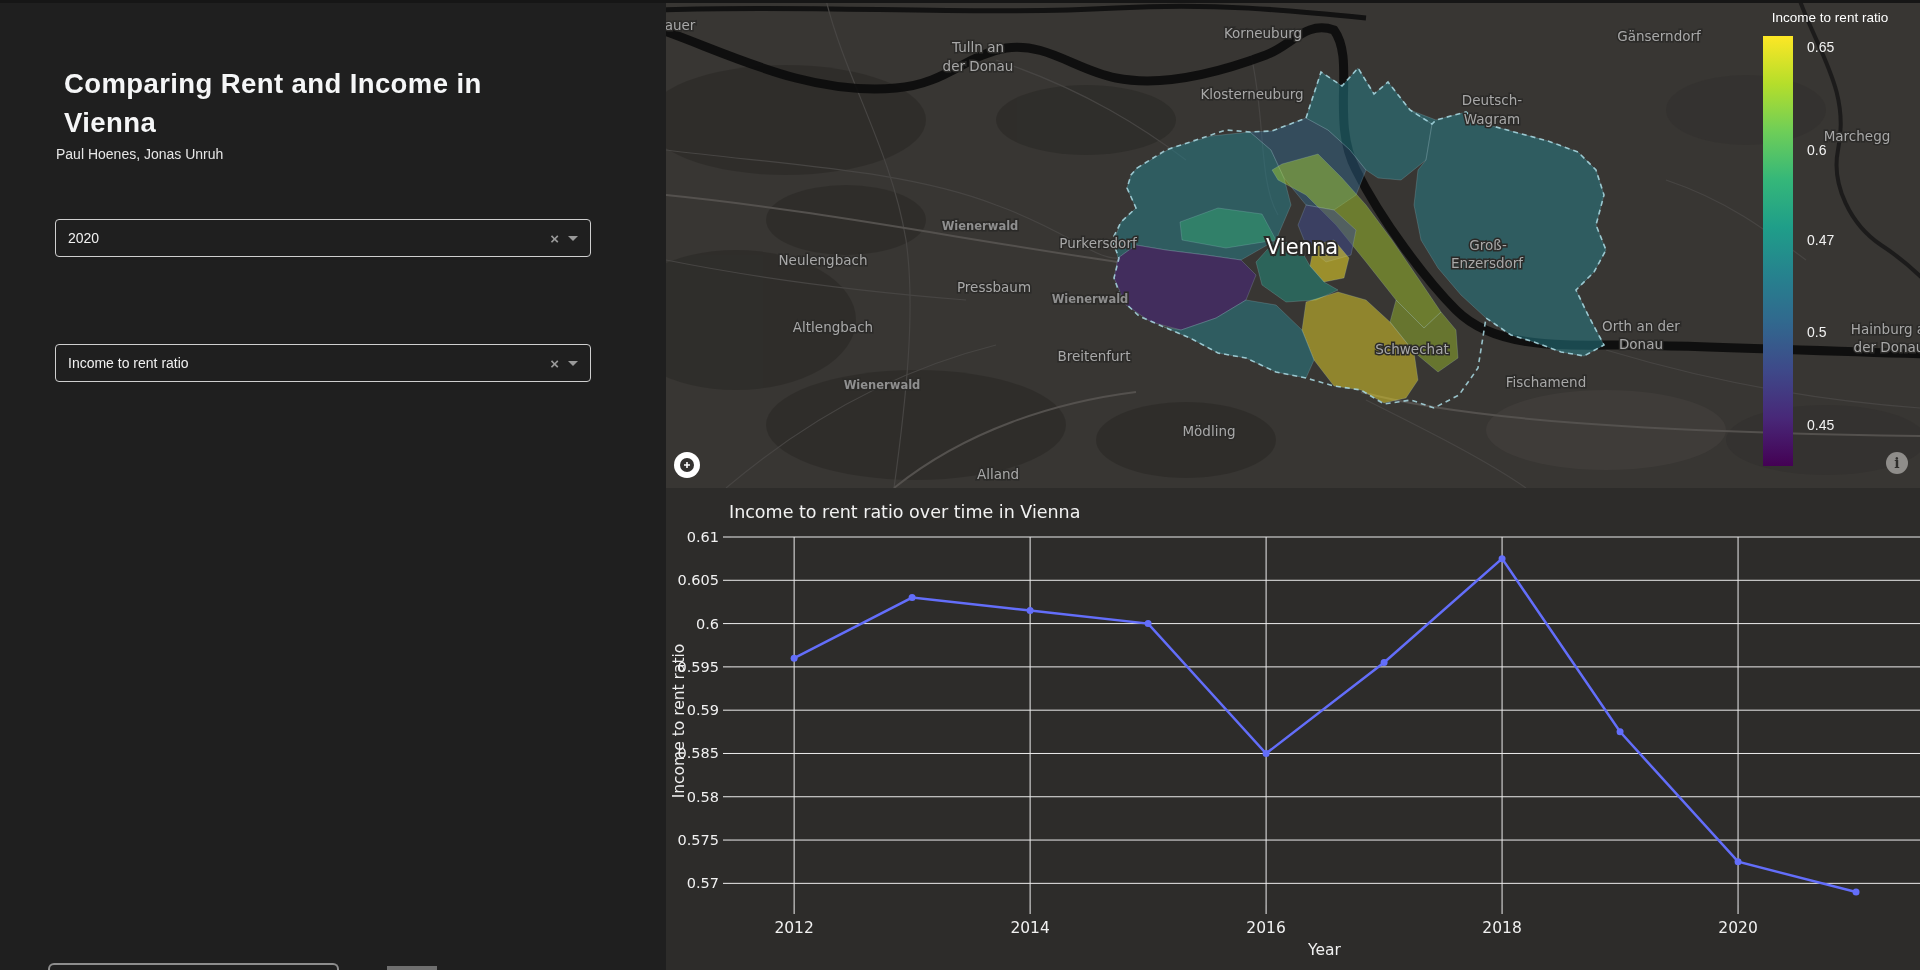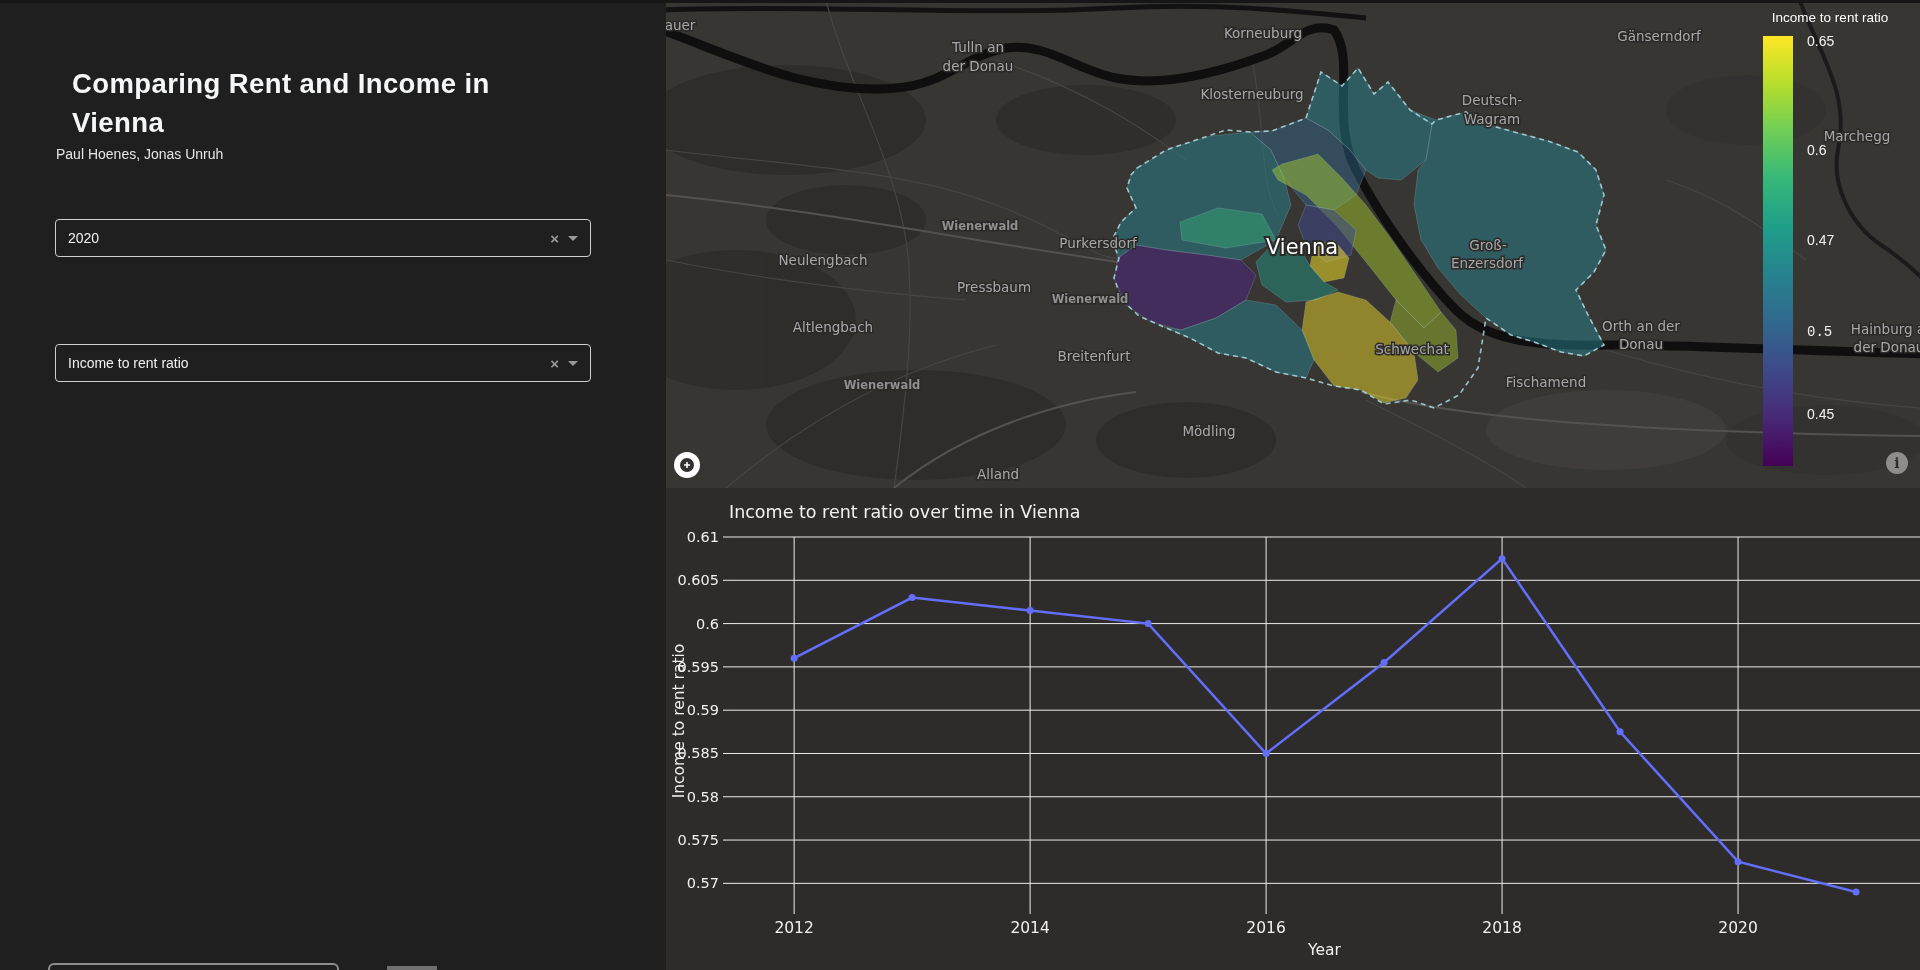--- a/index.html
+++ b/index.html
@@ -4,21 +4,21 @@
 <style>
   html,body{margin:0;padding:0;}
   body{
     width:1920px;height:970px;overflow:hidden;position:relative;
     background:#1f1f1f;font-family:"Liberation Sans",sans-serif;
   }
   .top-strip{position:absolute;left:0;top:0;width:1920px;height:3px;background:#161616;z-index:50;}
 
   
   .sidebar{position:absolute;left:0;top:0;width:666px;height:970px;background:#1f1f1f;z-index:10;}
-  .sidebar-title{position:absolute;left:72px;top:64px;width:500px;margin:0;
+  .sidebar-title{position:absolute;left:64px;top:64px;width:500px;margin:0;
     font-size:27.5px;line-height:1.42;font-weight:700;color:#f5f6f7;letter-spacing:.4px;}
   .sidebar-authors{position:absolute;left:56px;top:146px;font-size:14px;color:#e6e6e6;}
   .dd{position:absolute;left:55px;width:534px;height:36px;border:1px solid #cfcfcf;
     border-radius:4px;background:#1f1f1f;cursor:pointer;}
   .dd-1{top:219px}.dd-2{top:282px}.dd-3{top:344px}
   .dd .val{position:absolute;left:12px;top:50%;transform:translateY(-50%);font-size:14px;color:#f1f1f1;}
   .dd .ph{color:#a7a7a7;}
   .dd .clear{position:absolute;right:31px;top:50%;transform:translateY(-50%);
     color:#999;font-size:15px;line-height:1;font-weight:700;}
   .dd .caret{position:absolute;right:12px;top:16px;width:0;height:0;
@@ -155,25 +155,25 @@
         <text x="216" y="389" class="lbl-sm">Wienerwald</text>
         <text x="543" y="436" class="lbl-md">Mödling</text>
         <text x="332" y="479" class="lbl-md">Alland</text>
         <text x="636" y="254" class="lbl-city">Vienna</text>
       </g>
   </svg>
 
   <div class="legend-title">Income to rent ratio</div>
   <div class="legend-bar" id="legend-bar" style="background: linear-gradient(rgb(253, 231, 37), rgb(181, 222, 43), rgb(110, 206, 88), rgb(53, 183, 121), rgb(31, 158, 137), rgb(38, 130, 142), rgb(49, 104, 142), rgb(62, 73, 137), rgb(72, 40, 120), rgb(68, 1, 84));"></div>
   <div id="legend-ticks">
-      <div class="legend-tick" style="top: 33px; text-align: right;">0.65</div>
+      <div class="legend-tick" style="top: 39px; text-align: right;">0.65</div>
       <div class="legend-tick" style="top: 142px;">0.6</div>
       <div class="legend-tick" style="top: 232px;">0.47</div>
-      <div class="legend-tick" style="top: 324px; font-family: Liberation Mono, monospace;">0.5</div>
-      <div class="legend-tick" style="top: 406px; text-align: center;">0.45</div>
+      <div class="legend-tick" style="top: 324px;">0.5</div>
+      <div class="legend-tick" style="top: 417px; text-align: center;">0.45</div>
     </div>
 
   <div class="map-logo">
     <svg width="18" height="18" viewBox="0 0 18 18">
       <circle cx="9" cy="9" r="7" fill="#33312f"></circle>
       <path d="M9 4 L11.5 9 L9 14 L6.5 9 Z" fill="#33312f"></path>
       <path d="M9 6 v6 M6 9 h6" stroke="#ffffff" stroke-width="1.6"></path>
     </svg>
   </div>
   <div class="map-info">i</div>

